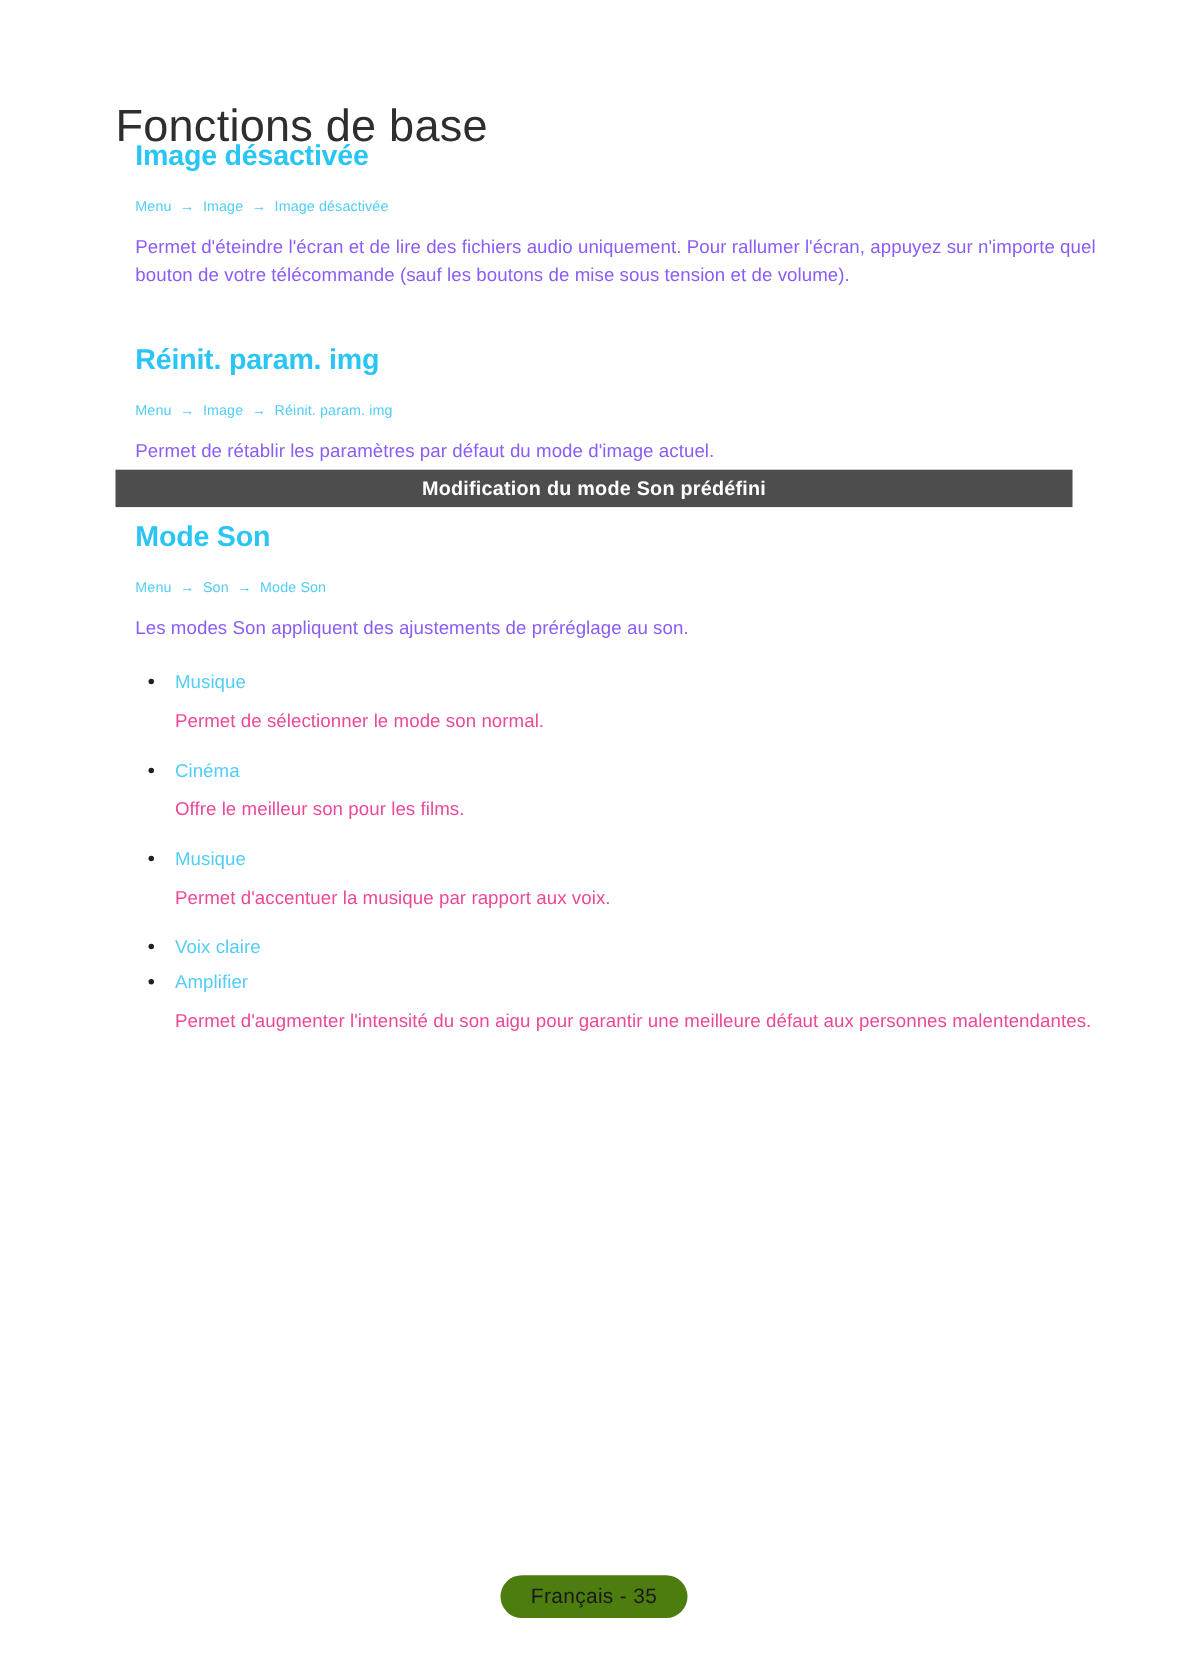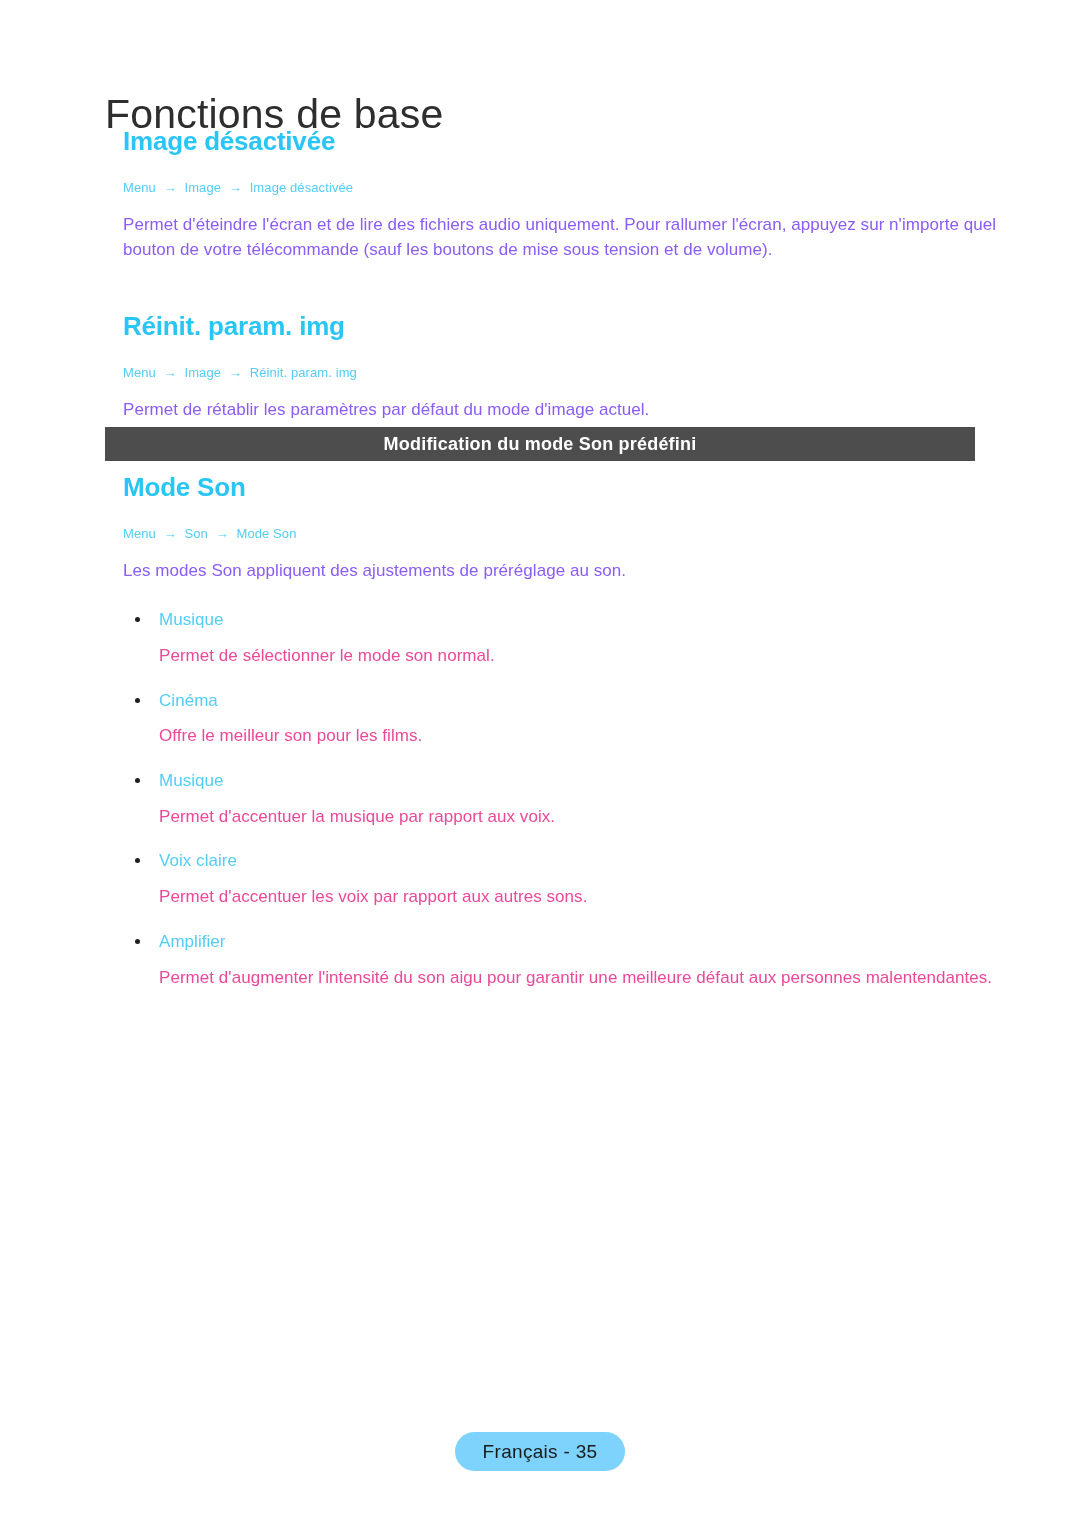--- a/index.html
+++ b/index.html
@@ -137,21 +137,21 @@
   }
 
   
   .footer-pill {
     position: absolute;
     left: 50%;
     transform: translateX(-50%);
     top: 1432px;
     min-width: 170px;
     height: 39px;
-    background: #7dd3fc;
+    background: #4d7c0f;
     border-radius: 20px;
     display: flex;
     align-items: center;
     justify-content: center;
     font-size: 19px;
     color: #1a1a1a;
     letter-spacing: 0.3px;
     box-sizing: border-box;
     padding: 0 22px;
   }
@@ -232,21 +232,20 @@
           <span>Musique</span>
         </div>
         <div class="option-desc">Permet d'accentuer la musique par rapport aux voix.</div>
       </li>
 
       <li class="option-item">
         <div class="option-label-row">
           <span class="option-bullet"></span>
           <span>Voix claire</span>
         </div>
-        <div class="option-desc">Permet d'accentuer les voix par rapport aux autres sons.</div>
       </li>
 
       <li class="option-item">
         <div class="option-label-row">
           <span class="option-bullet"></span>
           <span>Amplifier</span>
         </div>
         <div class="option-desc">Permet d'augmenter l'intensité du son aigu pour garantir une meilleure défaut aux personnes malentendantes.</div>
       </li>
 

